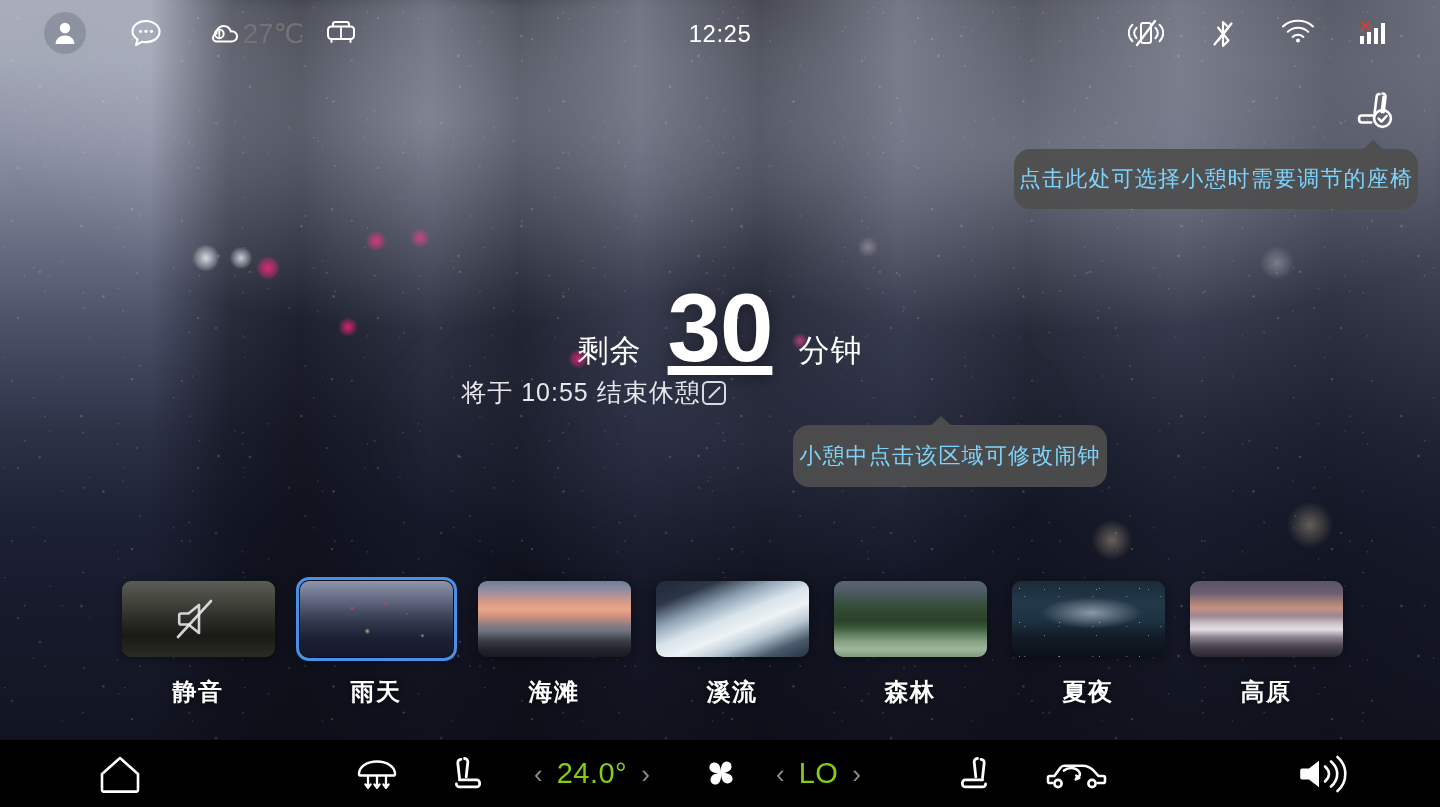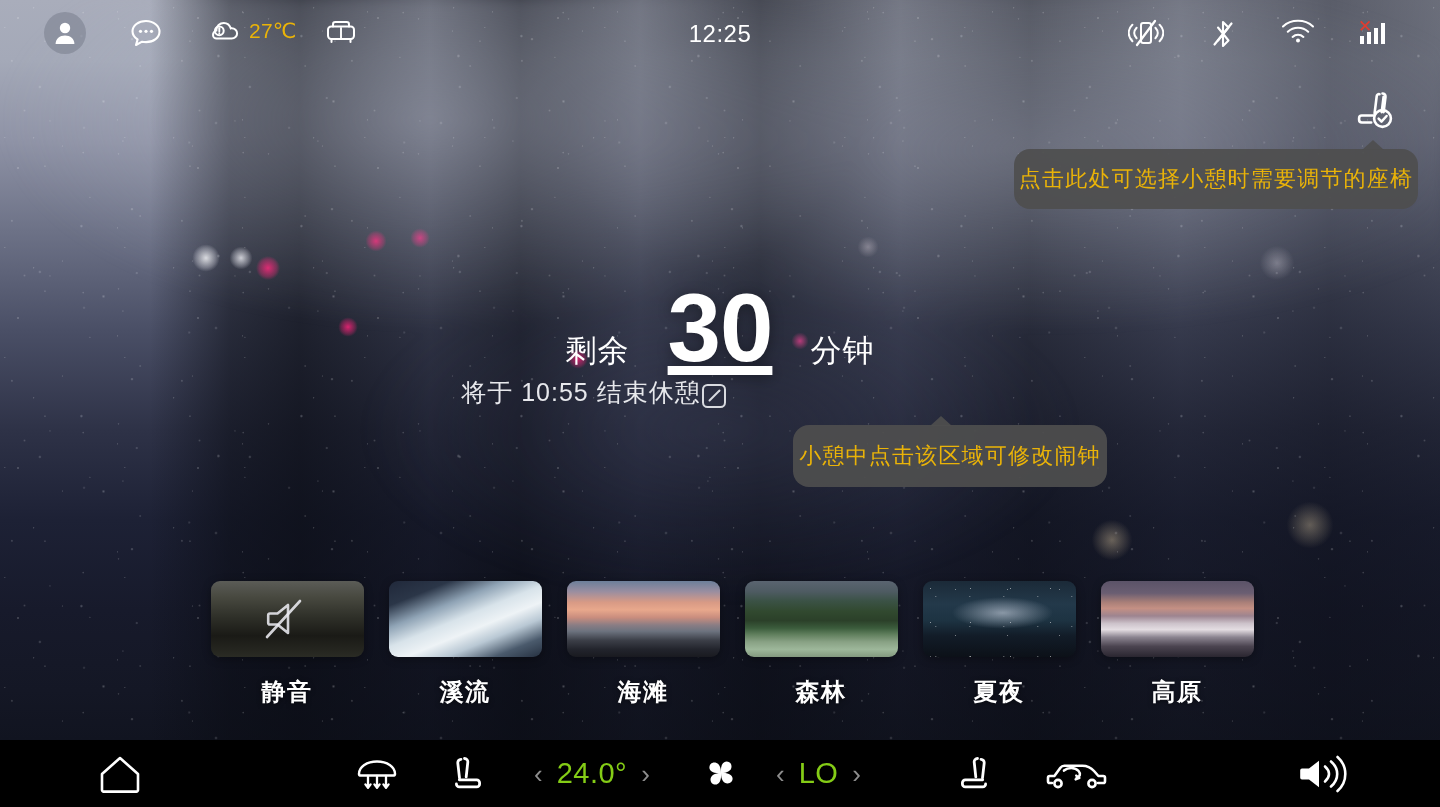--- a/index.html
+++ b/index.html
@@ -96,64 +96,64 @@
     display:flex; align-items:center; z-index:40;
   }
   .avatar {
     position:absolute; left:44px; top:12px; width:42px; height:42px;
     border-radius:50%; background:rgba(120,125,140,.55);
     display:flex; align-items:center; justify-content:center;
   }
   .sb-icon { position:absolute; top:18px; display:flex; align-items:center; }
   .sb-temp {
     position:absolute; left:210px; top:18px;
-    display:flex; align-items:center; gap:9px;
-    color:#eab308; font-size:21px; font-weight:500; letter-spacing:.2px;
+    display:flex; align-items:center; gap:3px;
+    color:#737373; font-size:27px; font-weight:500; letter-spacing:.2px;
   }
   .clock {
     position:absolute; left:0; top:20px; width:1440px; text-align:center;
     color:#fff; font-size:24px; font-weight:400; letter-spacing:.5px;
   }
   .sig-x { position:absolute; color:#e33b2e; font-size:17px; font-weight:700; left:1358px; top:16px; }
 
   
   .seat-select-btn { position:absolute; left:1352px; top:88px; z-index:35; }
   .tooltip {
     position:absolute; background:rgba(78,78,78,.92);
-    border-radius:16px; color:#eab308; z-index:34;
+    border-radius:16px; color:#7dd3fc; z-index:34;
     display:flex; align-items:center; justify-content:center;
   }
   .tooltip .tip-text { font-size:22px; letter-spacing:1.2px; white-space:nowrap; }
   .tooltip::after {
     content:""; position:absolute; top:-9px;
     border-left:11px solid transparent; border-right:11px solid transparent;
     border-bottom:10px solid rgba(78,78,78,.92);
   }
   #tooltip-seat { left:1014px; top:149px; width:404px; height:60px; }
   #tooltip-seat::after { left:348px; }
   #tooltip-alarm { left:793px; top:425px; width:314px; height:62px; }
   #tooltip-alarm::after { left:137px; }
 
   
   .timer-row {
     position:absolute; left:0; top:268px; width:1440px;
-    display:flex; align-items:baseline; justify-content:center; gap:12px; z-index:20;
+    display:flex; align-items:baseline; justify-content:center; gap:0; z-index:20;
   }
   .timer-label { color:#fff; font-size:31px; font-weight:400; letter-spacing:1px; }
   .timer-value {
     color:#fff; font-size:96px; font-weight:700; line-height:1;
     margin:12px 26px; letter-spacing:-1px;
     text-shadow:0 2px 14px rgba(0,0,0,.35);
     text-decoration:underline;
   }
   .timer-unit { color:#fff; font-size:31px; font-weight:400; letter-spacing:1px; }
 
   .alarm-row {
     position:absolute; left:0; top:376px; width:1188px; z-index:20;
-    display:flex; align-items:flex-end; justify-content:center; 
+    display:flex; align-items:center; justify-content:center; 
   }
   .alarm-text { color:#e7e8ec; font-size:25px; letter-spacing:1px; }
 
   
   .end-btn {
     position:absolute; left:505px; top:474px; width:432px; height:52px;
     border-radius:26px; background:rgba(150,152,160,.50);
     display:flex; align-items:center; justify-content:center; z-index:25;
   }
   .end-btn .lbl { color:#fff; font-size:25px; letter-spacing:2px; }
@@ -393,27 +393,31 @@
         <div class="thumb t-mute">
           <div class="mute-overlay">
             <svg width="54" height="48" viewBox="0 0 54 48">
               <path d="M10 18.5h7.5L28 10v28l-10.5-8.5H10a1.8 1.8 0 0 1-1.8-1.8v-7.4A1.8 1.8 0 0 1 10 18.5z" fill="none" stroke="rgba(235,235,240,.88)" stroke-width="2.6" stroke-linejoin="round"></path>
               <line x1="7" y1="42" x2="40" y2="6" stroke="rgba(235,235,240,.88)" stroke-width="2.6" stroke-linecap="round"></line>
             </svg>
           </div>
         </div>
         <div class="scene-label">静音</div>
       </div>
+      <div class="scene selected">
+        <div class="thumb t-rain"></div>
+        <div class="scene-label">雨天</div>
+      </div>
+      <div class="scene">
+        <div class="thumb t-beach"></div>
+        <div class="scene-label">海滩</div>
+      </div>
       <div class="scene">
         <div class="thumb t-stream"></div>
         <div class="scene-label">溪流</div>
-      </div>
-      <div class="scene">
-        <div class="thumb t-beach"></div>
-        <div class="scene-label">海滩</div>
       </div>
       <div class="scene">
         <div class="thumb t-forest"></div>
         <div class="scene-label">森林</div>
       </div>
       <div class="scene">
         <div class="thumb t-summer"></div>
         <div class="scene-label">夏夜</div>
       </div>
       <div class="scene">

